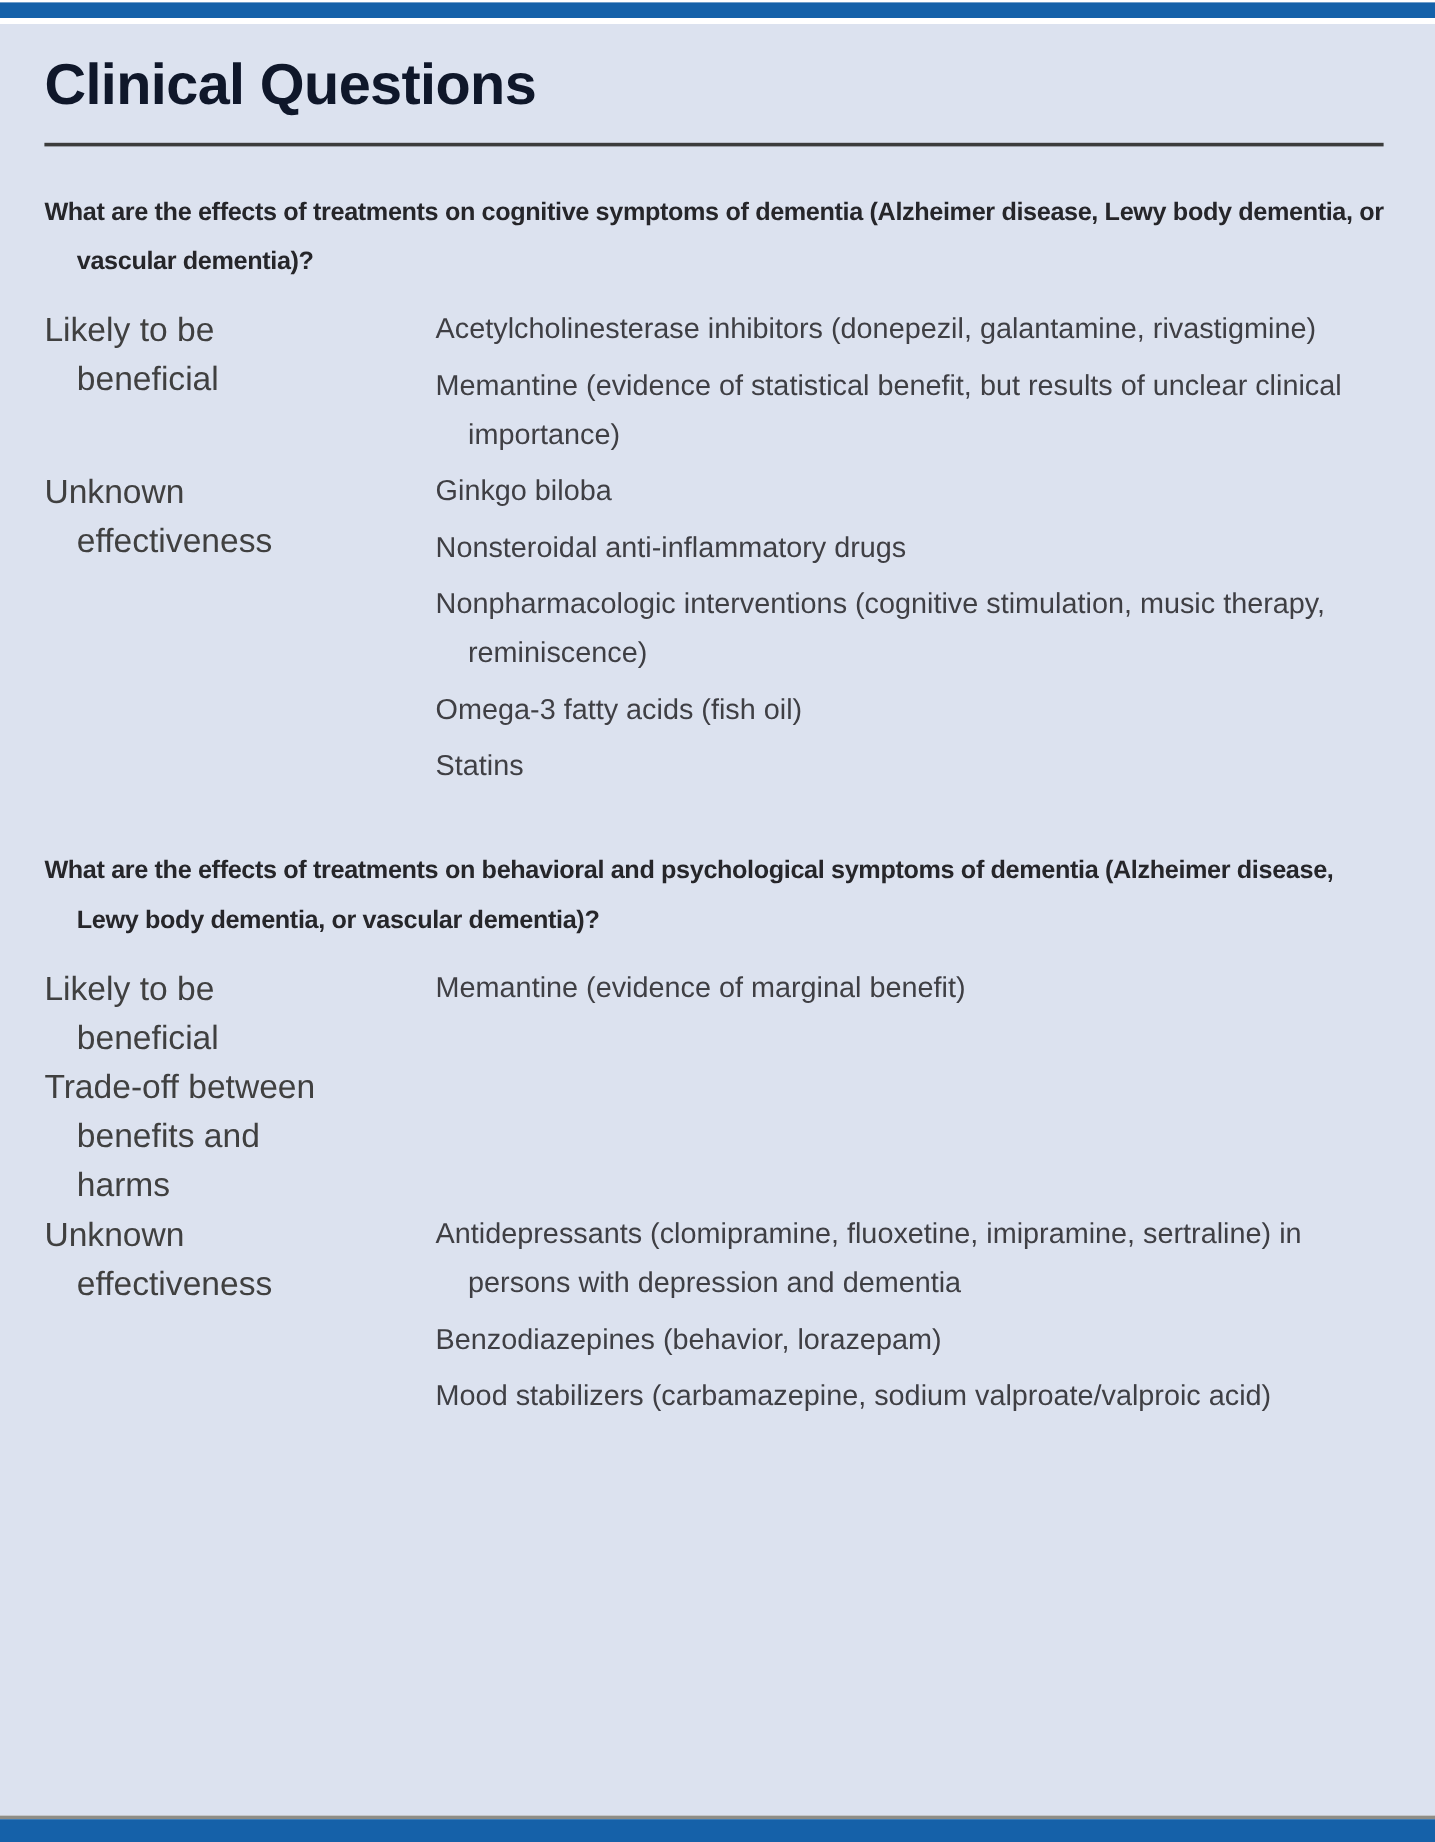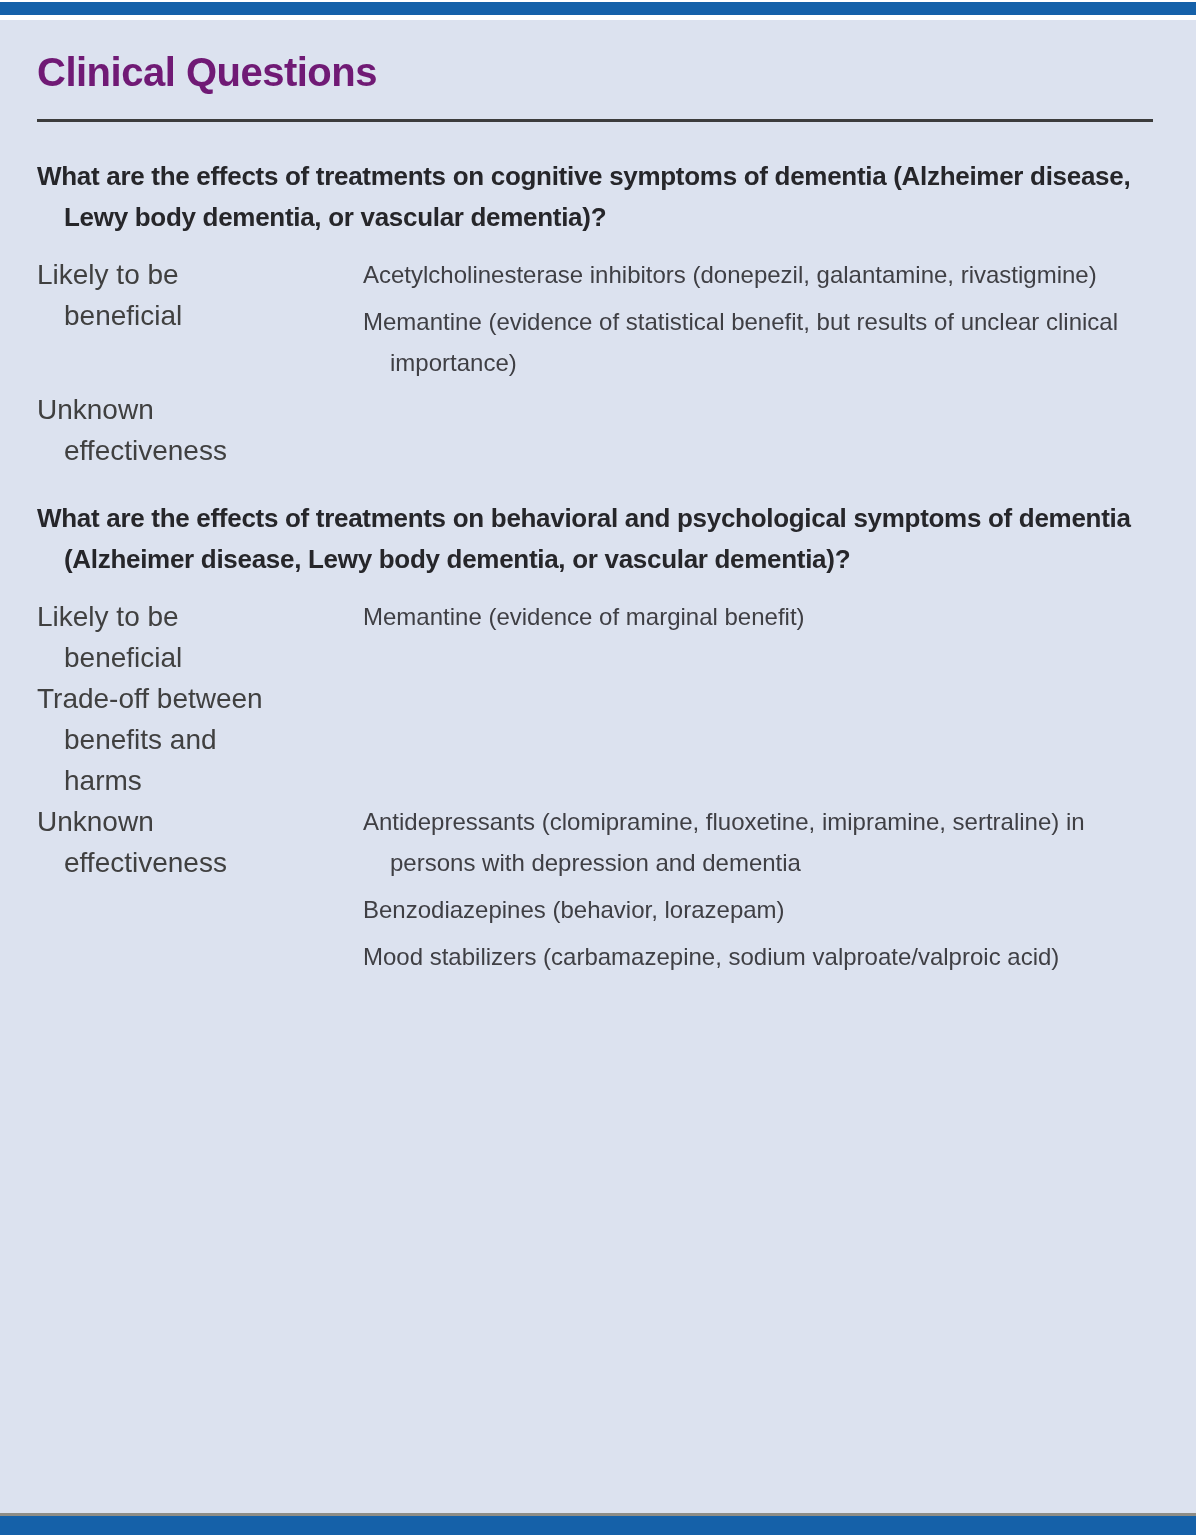--- a/index.html
+++ b/index.html
@@ -36,36 +36,36 @@
   .bar-bottom {
     position: absolute;
     bottom: 0; left: 0; right: 0;
     height: 19px;
   }
   .content {
     padding: 0 40px 0 37px;
   }
   h1.box-title {
     margin: 31px 0 0 0;
-    font-size: 40px;
+    font-size: 48px;
     line-height: 42px;
     font-weight: bold;
     letter-spacing: -0.5px;
-    color: #701a75;
+    color: #0f172a;
   }
   .title-rule {
     border: none;
     border-top: 3px solid #3c3c3c;
     margin: 26px 3px 8px 0;
   }
-  section.qsection { margin-top: 27px; }
+  section.qsection { margin-top: 40px; }
   section.qsection:first-of-type { margin-top: 34px; }
   h2.question {
     margin: 0 0 16px 0;
-    font-size: 26px;
+    font-size: 21px;
     line-height: 41px;
     font-weight: bold;
     letter-spacing: -0.3px;
     color: #26262a;
     padding-left: 27px;
     text-indent: -27px;
   }
   .row {
     display: flex;
     align-items: flex-start;
@@ -105,20 +105,27 @@
             <h2 class="question">What are the effects of treatments on cognitive symptoms of dementia (Alzheimer disease, Lewy body dementia, or vascular dementia)?</h2>
             <div class="row">
               <div class="cat">Likely to be beneficial</div>
               <div class="items">
                 <p class="item">Acetylcholinesterase inhibitors (donepezil, galantamine, rivastigmine)</p>
                 <p class="item">Memantine (evidence of statistical benefit, but results of unclear clinical importance)</p>
               </div>
             </div>
             <div class="row">
               <div class="cat">Unknown effectiveness</div>
+              <div class="items">
+                <p class="item">Ginkgo biloba</p>
+                <p class="item">Nonsteroidal anti-inflammatory drugs</p>
+                <p class="item">Nonpharmacologic interventions (cognitive stimulation, music therapy, reminiscence)</p>
+                <p class="item">Omega-3 fatty acids (fish oil)</p>
+                <p class="item">Statins</p>
+              </div>
             </div>
           </section>
           <section class="qsection">
             <h2 class="question">What are the effects of treatments on behavioral and psychological symptoms of dementia (Alzheimer disease, Lewy body dementia, or vascular dementia)?</h2>
             <div class="row">
               <div class="cat">Likely to be beneficial</div>
               <div class="items">
                 <p class="item">Memantine (evidence of marginal benefit)</p>
               </div>
             </div>

